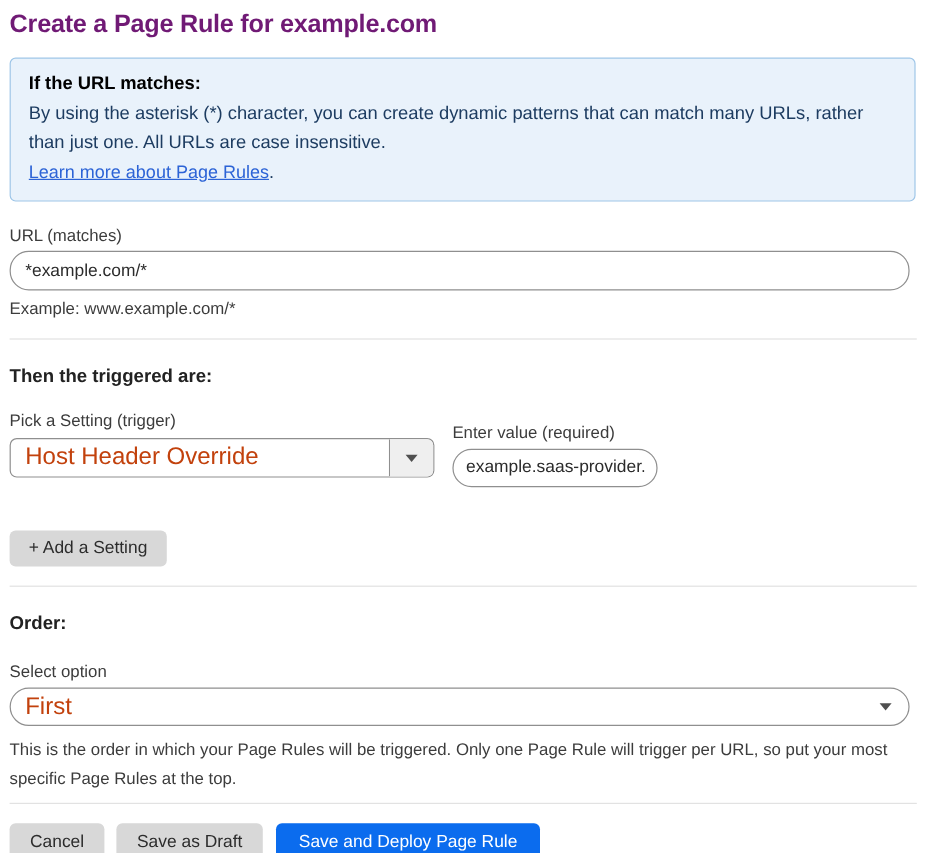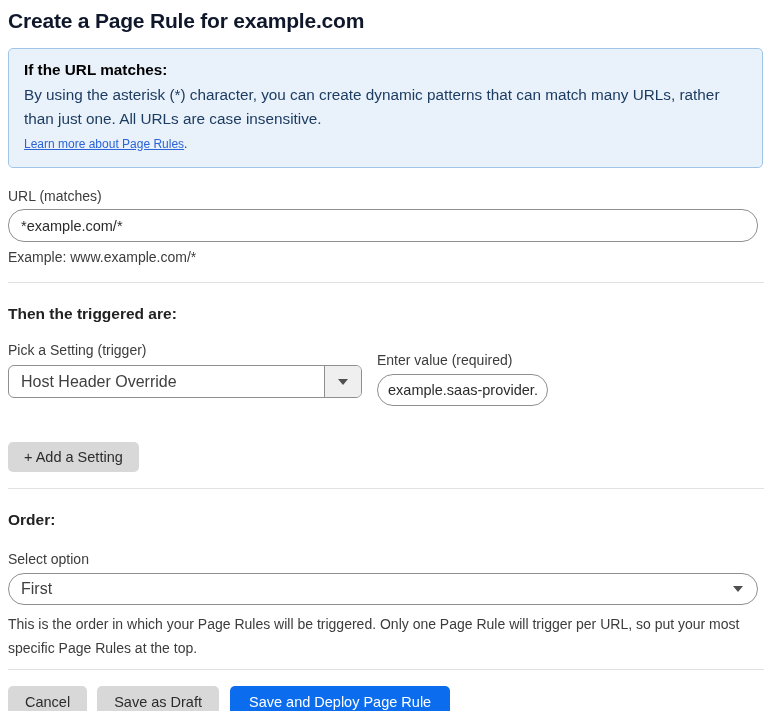--- a/index.html
+++ b/index.html
@@ -10,21 +10,21 @@
     font-family: "Liberation Sans", sans-serif;
     color: #1f1f1f;
     overflow: hidden;
   }
   .container { padding: 0 8px; width: 772px; }
 
   .page-title {
     margin: 9px 0 0 0;
     font-size: 21px;
     font-weight: 700;
-    color: #0f172a;
+    color: #701a75;
     letter-spacing: -0.2px;
     line-height: 24px;
   }
 
   
   .infobox {
     margin-top: 15px;
     width: 755px;
     background: #e9f2fb;
     border: 1px solid #9fc6e8;
@@ -37,21 +37,21 @@
     color: #000000;
     line-height: 24.5px;
   }
   .infobox .ib-body {
     margin: 0;
     font-size: 15.3px;
     color: #1d3c61;
     line-height: 24.5px;
   }
   .infobox .ib-linkline {
-    font-size: 12px;
+    font-size: 15px;
     color: #1d3c61;
     line-height: 24.5px;
   }
   .infobox a.ib-link {
     color: #2c63d6;
     text-decoration: underline;
     cursor: pointer;
   }
 
   .field-label {
@@ -110,22 +110,22 @@
     border: 1px solid #8f8f8f;
     border-radius: 6px;
     background: #fff;
     display: flex;
     align-items: center;
     cursor: pointer;
   }
   .select-text {
     flex: 1;
     padding-left: 12px;
-    font-size: 16px;
-    color: #404040;
+    font-size: 20px;
+    color: #c2410c;
   }
   .select-arrow-section {
     width: 37px;
     align-self: stretch;
     border-left: 1px solid #8f8f8f;
     background: #efefef;
     border-radius: 0 5px 5px 0;
     display: flex;
     align-items: center;
     justify-content: center;

